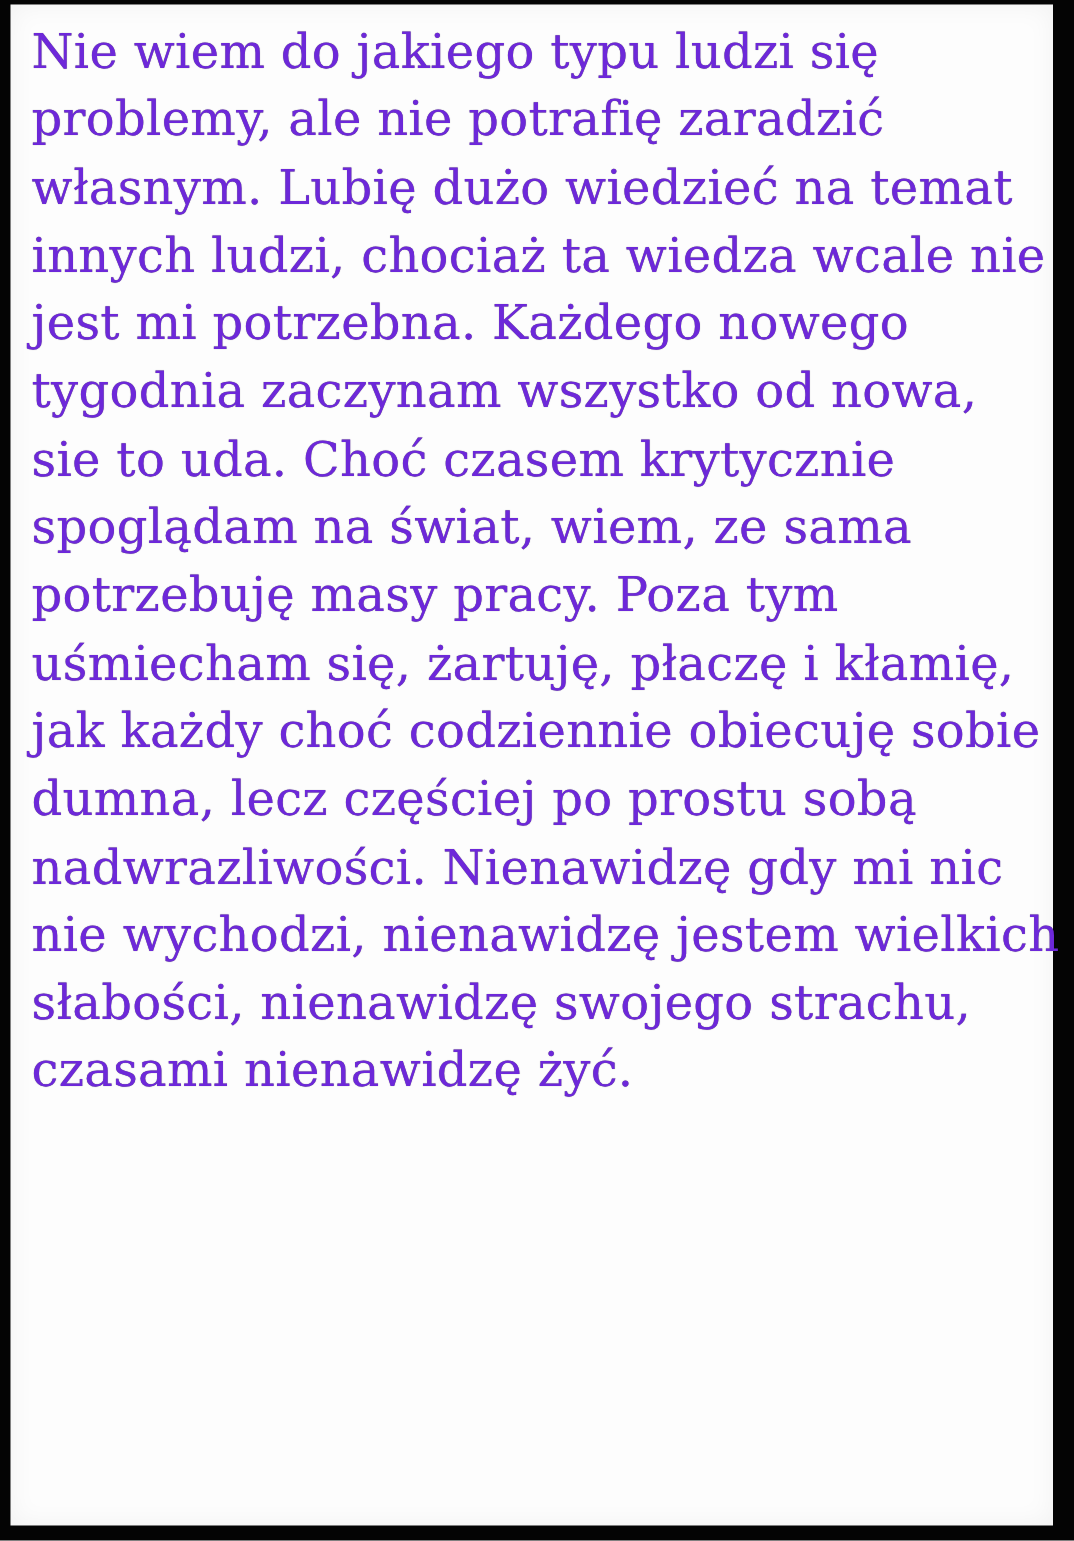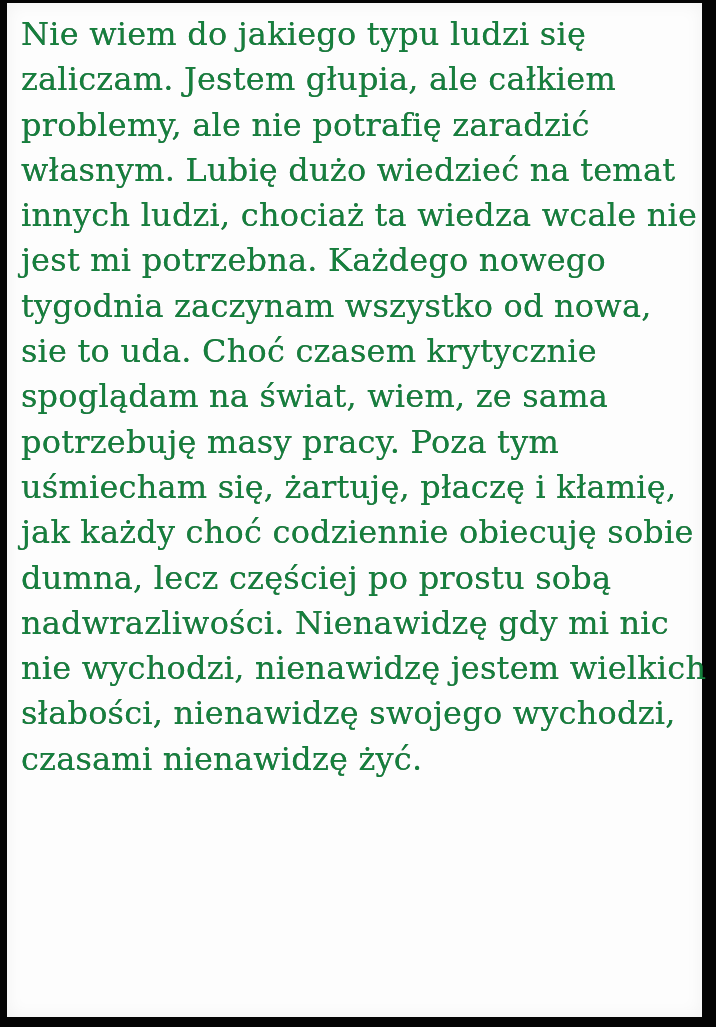--- a/index.html
+++ b/index.html
@@ -26,41 +26,40 @@
   .text-block {
     position: absolute;
     left: 14px;
     top: 9px;
     right: 2px;
   }
   .text-line {
     font-size: 32px;
     line-height: 45.3px;
     letter-spacing: 0.2px;
-    color: #15803d;
+    color: #6d28d9;
     white-space: nowrap;
     text-shadow: 0 0 0.5px rgba(25,25,25,0.65);
   }
 </style>
 </head>
 <body>
 
 <div class="paper">
   <div class="text-block">
     <div class="text-line">Nie wiem do jakiego typu ludzi się</div>
-    <div class="text-line">zaliczam. Jestem głupia, ale całkiem</div>
     <div class="text-line">problemy, ale nie potrafię zaradzić</div>
     <div class="text-line">własnym. Lubię dużo wiedzieć na temat</div>
     <div class="text-line">innych ludzi, chociaż ta wiedza wcale nie</div>
     <div class="text-line">jest mi potrzebna. Każdego nowego</div>
     <div class="text-line">tygodnia zaczynam wszystko od nowa,</div>
     <div class="text-line">sie to uda. Choć czasem krytycznie</div>
     <div class="text-line">spoglądam na świat, wiem, ze sama</div>
     <div class="text-line">potrzebuję masy pracy. Poza tym</div>
     <div class="text-line">uśmiecham się, żartuję, płaczę i kłamię,</div>
     <div class="text-line">jak każdy choć codziennie obiecuję sobie</div>
     <div class="text-line">dumna, lecz częściej po prostu sobą</div>
     <div class="text-line">nadwrazliwości. Nienawidzę gdy mi nic</div>
     <div class="text-line">nie wychodzi, nienawidzę jestem wielkich</div>
-    <div class="text-line">słabości, nienawidzę swojego wychodzi,</div>
+    <div class="text-line">słabości, nienawidzę swojego strachu,</div>
     <div class="text-line">czasami nienawidzę żyć.</div>
   </div>
 </div>
 
 </body></html>

